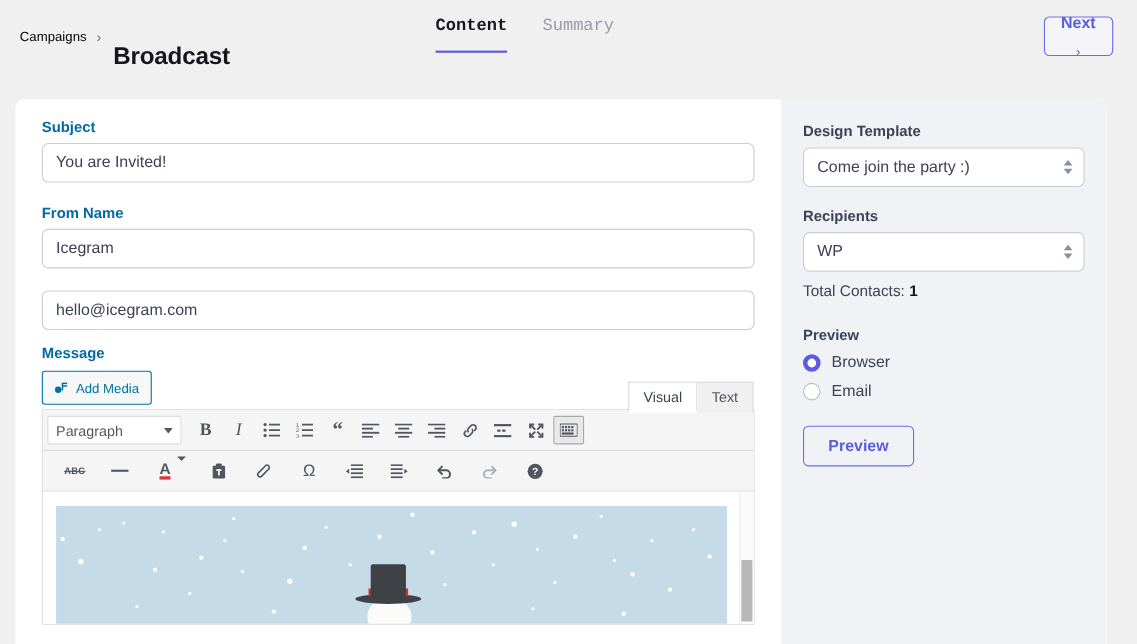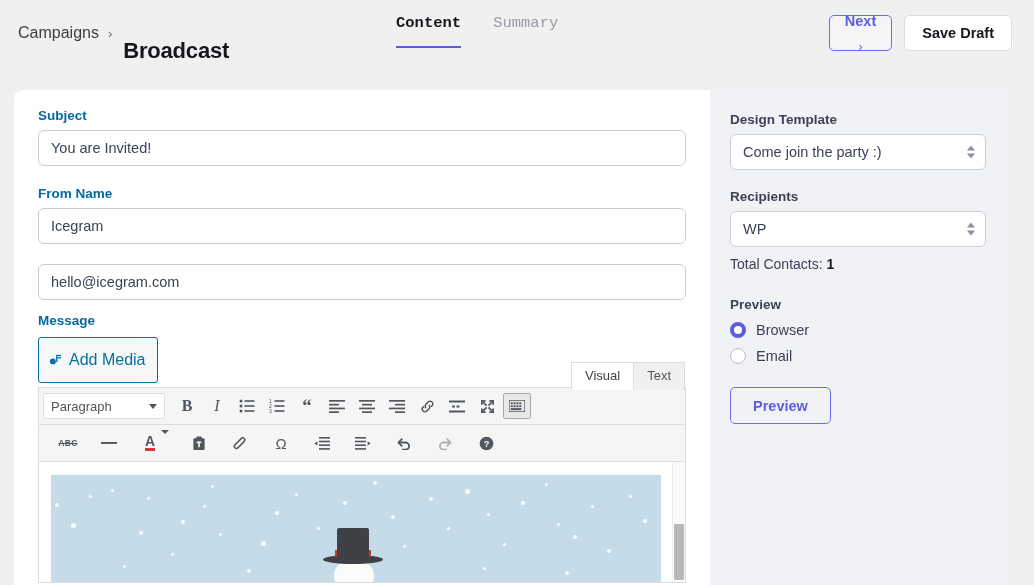--- a/index.html
+++ b/index.html
@@ -14,22 +14,22 @@
   
   .header {
     height: 66px;
     display: flex;
     align-items: center;
     padding: 0 22px 0 18px;
     position: relative;
   }
   .breadcrumb { display: flex; align-items: center; gap: 9px; }
   .crumb-link {
-    color: #404040;
-    font-size: 16px;
+    color: #000000;
+    font-size: 12px;
     cursor: pointer;
     white-space: nowrap;
   }
   .crumb-sep { color: #6b6b80; font-size: 13px; line-height: 1; }
   .crumb-current {
     color: #16161d;
     font-size: 22px;
     font-weight: bold;
     letter-spacing: -0.2px;
     margin-left: 2px;
@@ -129,26 +129,26 @@
     display: flex;
     align-items: center;
   }
   .field-gap { height: 20px; }
 
   
   .add-media {
     display: inline-flex;
     align-items: center;
     gap: 7px;
-    height: 46px;
+    height: 31px;
     padding: 0 11px 0 9px;
     border: 1px solid #0071a1;
     border-radius: 3px;
     color: #0071a1;
-    font-size: 16px;
+    font-size: 12px;
     background: #f6f7f7;
     cursor: pointer;
     margin-top: 2px;
   }
   .media-icon { display: inline-block; width: 14px; height: 14px; }
 
   
   .editor {
     margin-top: 4px;
     width: 648px;
@@ -345,21 +345,20 @@
   <div class="tabs">
     <div class="tab active">Content</div>
     <div class="tab">Summary</div>
   </div>
 
   <div class="header-actions">
     <div class="btn btn-next">
       <span>Next</span>
       <span class="chev">›</span>
     </div>
-    <div class="btn btn-draft">Save Draft</div>
   </div>
 </div>
 
 <div class="card">
 
   <div class="form-col">
 
     <div class="field-label">Subject</div>
     <div class="text-input">You are Invited!</div>
 

